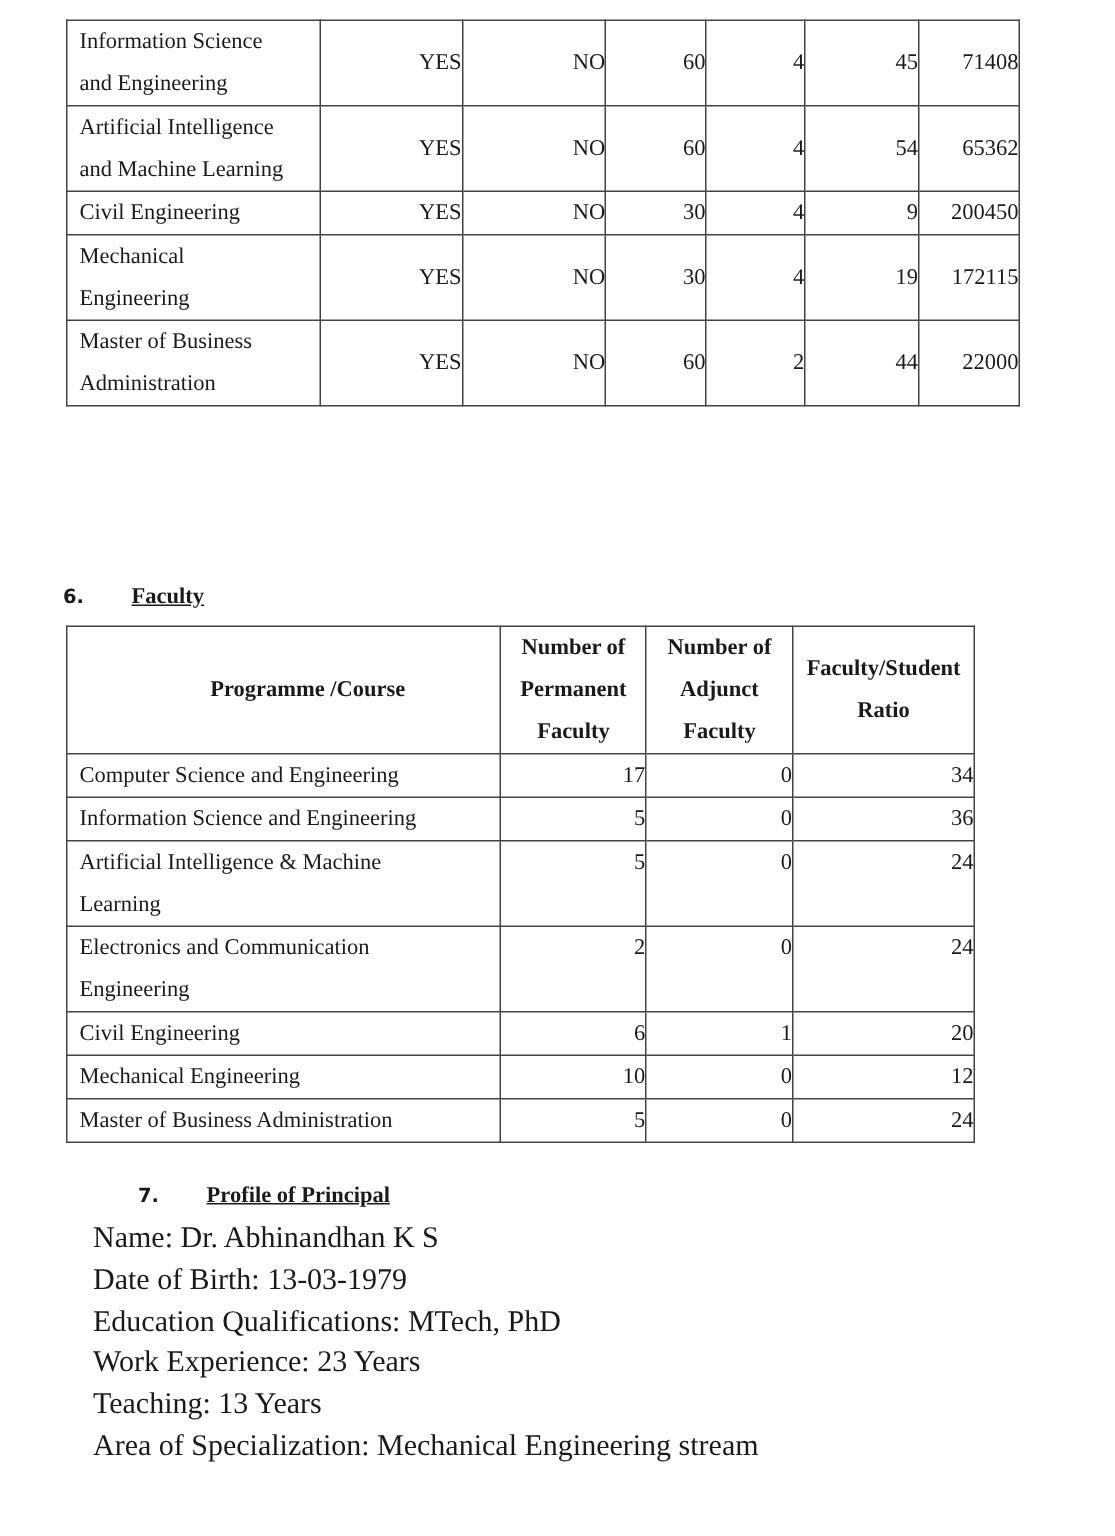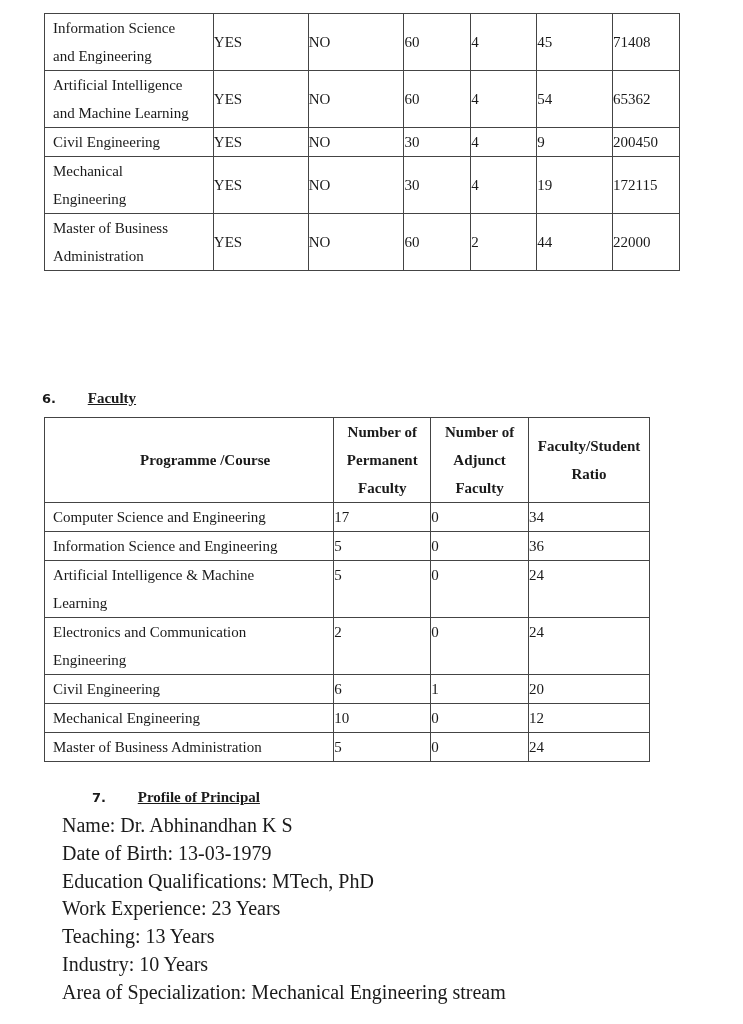--- a/index.html
+++ b/index.html
@@ -5,39 +5,39 @@
     html, body { margin: 0; padding: 0; background: #ffffff; }
     body {
       width: 743px; height: 1024px; position: relative; overflow: hidden;
       font-family: "Liberation Serif", serif; color: #1a1a1a;
     }
     table { border-collapse: collapse; position: absolute; }
     td, th { border: 1px solid #444; padding: 0; font-size: 15px; font-weight: normal; }
 
     
     #t1 { left: 44px; top: 13px; width: 636px; }
-    #t1 td { text-align: left; vertical-align: middle; line-height: 28px; }
+    #t1 td { text-align: right; vertical-align: middle; line-height: 28px; }
     #t1 td.name { text-align: left; padding-left: 8px; width: 160px; }
     #t1 col.c0 { width: 169px; }
     #t1 col.c1 { width: 95px; }
     #t1 col.c2 { width: 96px; }
     #t1 col.c3 { width: 67px; }
     #t1 col.c4 { width: 66px; }
     #t1 col.c5 { width: 76px; }
     #t1 col.c6 { width: 67px; }
 
     .sec-heading { position: absolute; font-weight: bold; font-size: 15px; }
     .sec-num { font-family: "DejaVu Sans", sans-serif; font-size: 13px; font-weight: bold; }
     .sec-title { text-decoration: underline; font-family: "Liberation Serif", serif; font-weight: bold; }
 
     
     #t2 { left: 44px; top: 417px; width: 606px; }
     #t2 th { font-weight: bold; line-height: 28px; text-align: center; vertical-align: middle; }
     #t2 th.prog { text-align: center; padding-left: 32px; }
-    #t2 td { line-height: 28px; vertical-align: top; text-align: left; }
+    #t2 td { line-height: 28px; vertical-align: top; text-align: right; }
     #t2 td.name { text-align: left; padding-left: 8px; margin-top: 24px; }
     #t2 col.c0 { width: 290px; }
     #t2 col.c1 { width: 97px; }
     #t2 col.c2 { width: 98px; }
     #t2 col.c3 { width: 121px; }
 
     
     #profile { position: absolute; left: 62px; top: 812px; }
     #profile div { font-size: 20px; line-height: 27.8px; }
   </style>
@@ -214,15 +214,14 @@
   <span class="sec-num">7.</span>
   <span class="sec-title" style="margin-left:28px;">Profile of Principal</span>
 </div>
 
 <div id="profile">
     <div>Name: Dr. Abhinandhan K S</div>
     <div>Date of Birth: 13-03-1979</div>
     <div>Education Qualifications: MTech, PhD</div>
     <div>Work Experience: 23 Years</div>
     <div>Teaching: 13 Years</div>
-    <div>Industry: 10 Years</div>
     <div>Area of Specialization: Mechanical Engineering stream</div>
   </div>
 
 </body></html>

